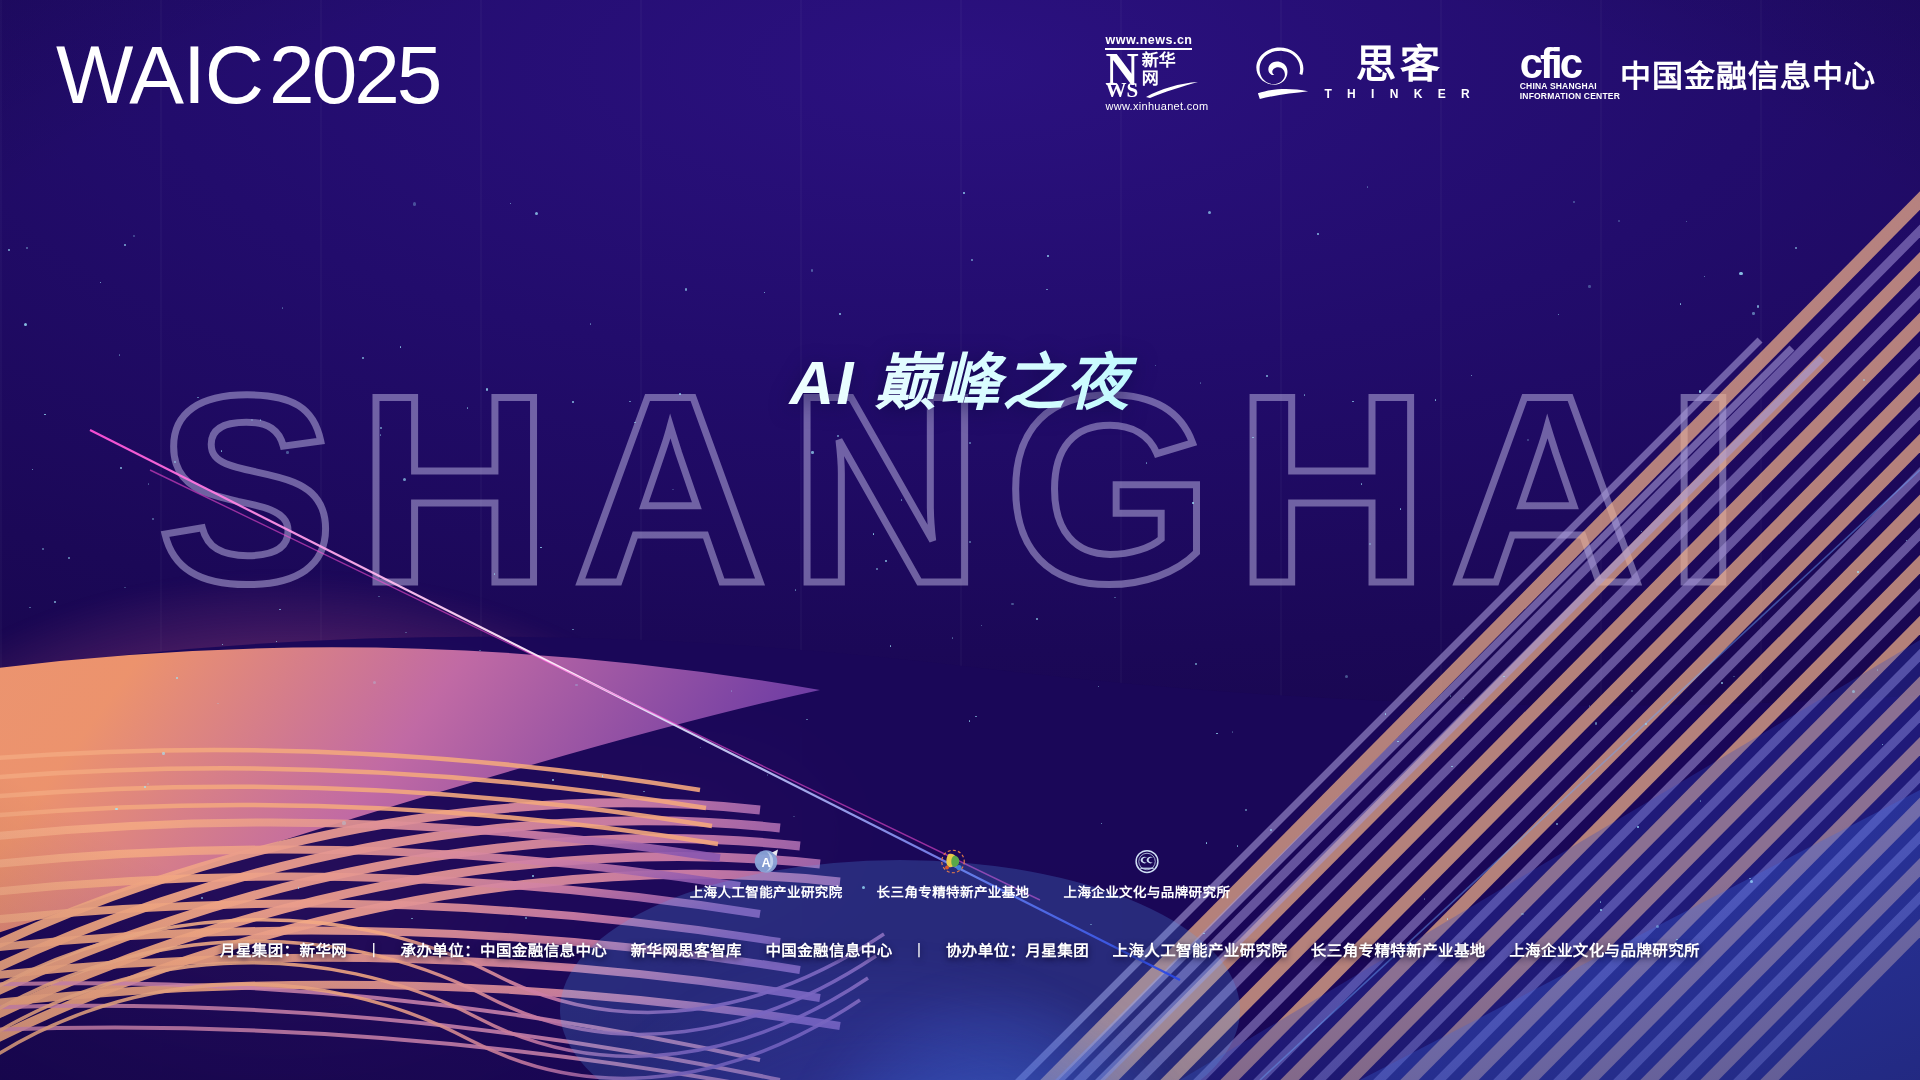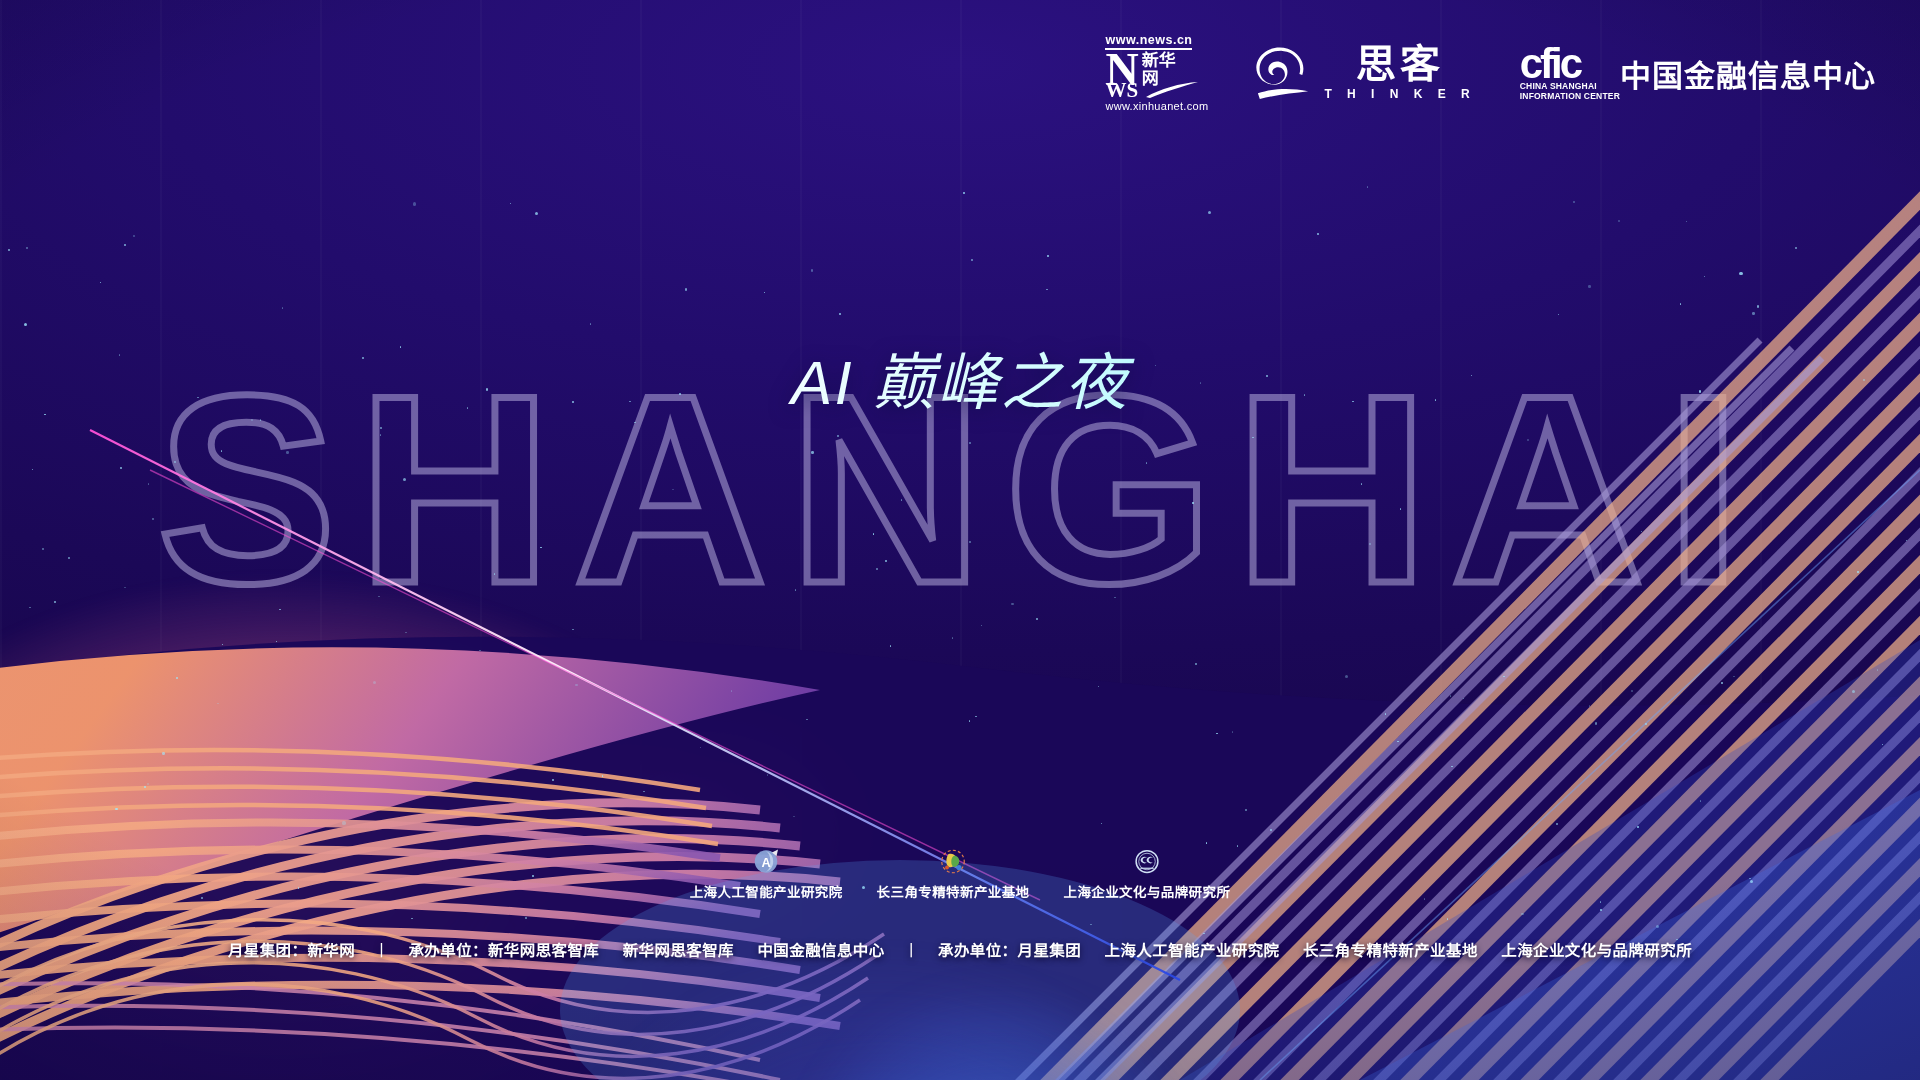--- a/index.html
+++ b/index.html
@@ -131,21 +131,21 @@
   .cf{display:flex;align-items:center;}
   .cf-mark{display:flex;flex-direction:column;}
   .cf-logo{font-size:42px;font-weight:800;color:#fff;line-height:.9;letter-spacing:-3px;
            font-family:"Liberation Sans",sans-serif;}
   .cf-sub{font-size:8.5px;line-height:1.15;color:#fff;font-weight:700;letter-spacing:.2px;}
   .cf-cn{font-size:31px;font-weight:700;color:#fff;letter-spacing:1px;}
 
   
   .subtitle{
     position:absolute;left:0;right:0;top:332px;text-align:center;
-    font-size:62px;font-weight:400;font-style:italic;letter-spacing:2px;
+    font-size:62px;font-weight:700;font-style:italic;letter-spacing:2px;
     background:linear-gradient(100deg,#ffffff 0%,#ffffff 34%,#cffcff 56%,#58e8f5 78%,#39dff2 100%);
     -webkit-background-clip:text;background-clip:text;
     -webkit-text-fill-color:transparent;color:transparent;
     filter:drop-shadow(0 4px 10px rgba(10,5,60,.55));
   }
   .headline{
     position:absolute;left:0;right:0;top:420px;text-align:center;
     font-size:132px;font-weight:800;letter-spacing:4px;color:#fff;
     line-height:1.08;
     text-shadow:0 8px 26px rgba(12,4,60,.75), 0 2px 4px rgba(12,4,60,.6);
@@ -501,20 +501,24 @@
       <div class="star" style="left: 672.236px; top: 488.694px; width: 1.6px; height: 1.6px; opacity: 0.25;"></div>
       <div class="star" style="left: 1599.56px; top: 908.727px; width: 2.4px; height: 2.4px; opacity: 0.84;"></div>
       <div class="star" style="left: 1655.68px; top: 925.101px; width: 3.2px; height: 3.2px; opacity: 0.41;"></div>
       <div class="star" style="left: 629.372px; top: 400.779px; width: 1.6px; height: 1.6px; opacity: 0.58;"></div>
       <div class="star" style="left: 1732.91px; top: 675.841px; width: 1.6px; height: 1.6px; opacity: 0.3;"></div>
       <div class="star" style="left: 1265.75px; top: 374.915px; width: 2.4px; height: 2.4px; opacity: 0.75;"></div>
       <div class="star" style="left: 1462.66px; top: 697.537px; width: 1.6px; height: 1.6px; opacity: 0.48;"></div>
       <div class="star" style="left: 1556.16px; top: 823.31px; width: 1.6px; height: 1.6px; opacity: 0.59;"></div>
     </div>
 
+  <div class="waic-logo">
+    <span class="waic-word">WAIC</span>
+    <span class="waic-year">2025</span>
+  </div>
 
   <div class="partners">
 
     <div class="p-logo">
       <div class="xh">
         <div class="xh-top">www.news.cn</div>
         <div class="xh-mid">
           <span class="xh-N">N</span>
           <span class="xh-cn">
             <span>新华</span>
@@ -589,27 +593,27 @@
         <path d="M21 13 q4 -3 7 0 q-3 -1 -5 1 q-2 2 0 4 q2 2 5 1 q-3 3 -7 0 q-3 -3 0 -6 Z" fill="#cfe0f5"></path>
         <path d="M11 27 h18" stroke="#cfe0f5" stroke-width="1.6"></path>
       </svg>
       <span class="sp-name">上海企业文化与品牌研究所</span>
     </div>
   </div>
 
   <div class="footer">
     <span>月星集团：新华网</span>
     <span class="sep">丨</span>
-    <span>承办单位：新华网思客智库</span>
+    <span>承办单位：中国金融信息中心</span>
     <span class="gap"></span>
     <span>新华网思客智库</span>
     <span class="gap"></span>
     <span>中国金融信息中心</span>
     <span class="sep">丨</span>
-    <span>承办单位：月星集团</span>
+    <span>协办单位：月星集团</span>
     <span class="gap"></span>
     <span>上海人工智能产业研究院</span>
     <span class="gap"></span>
     <span>长三角专精特新产业基地</span>
     <span class="gap"></span>
     <span>上海企业文化与品牌研究所</span>
   </div>
 
 </div>
 

